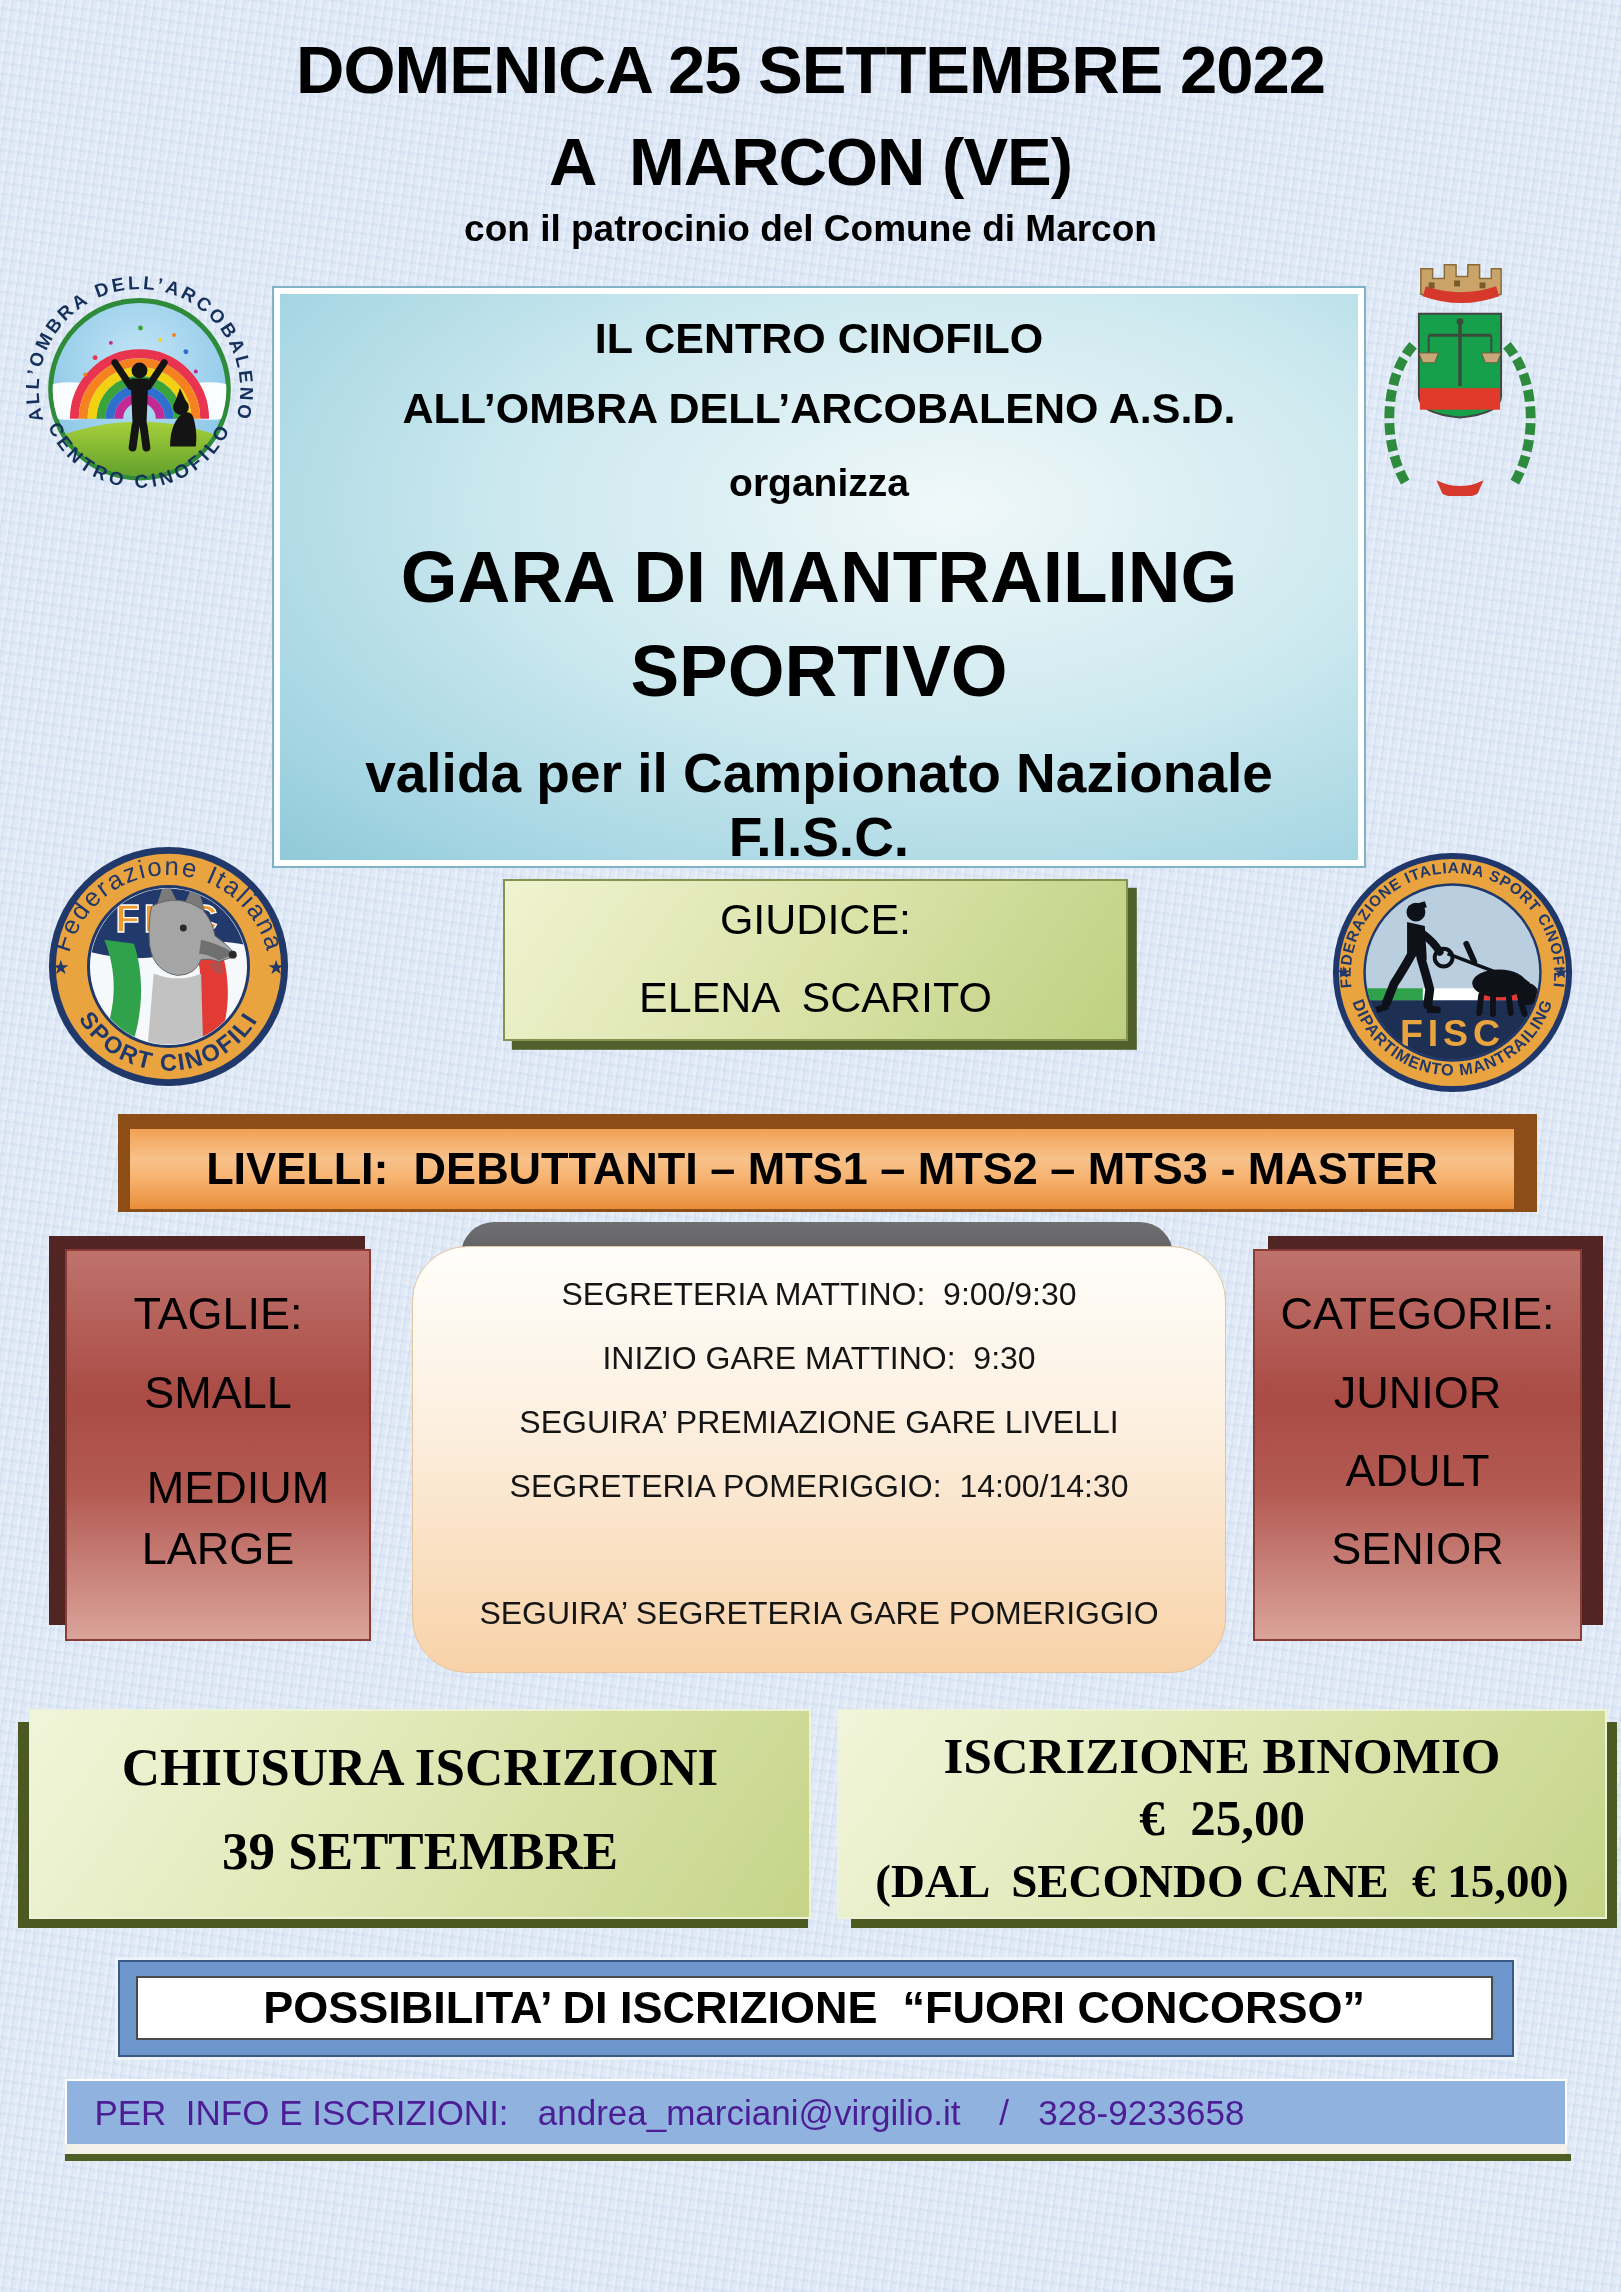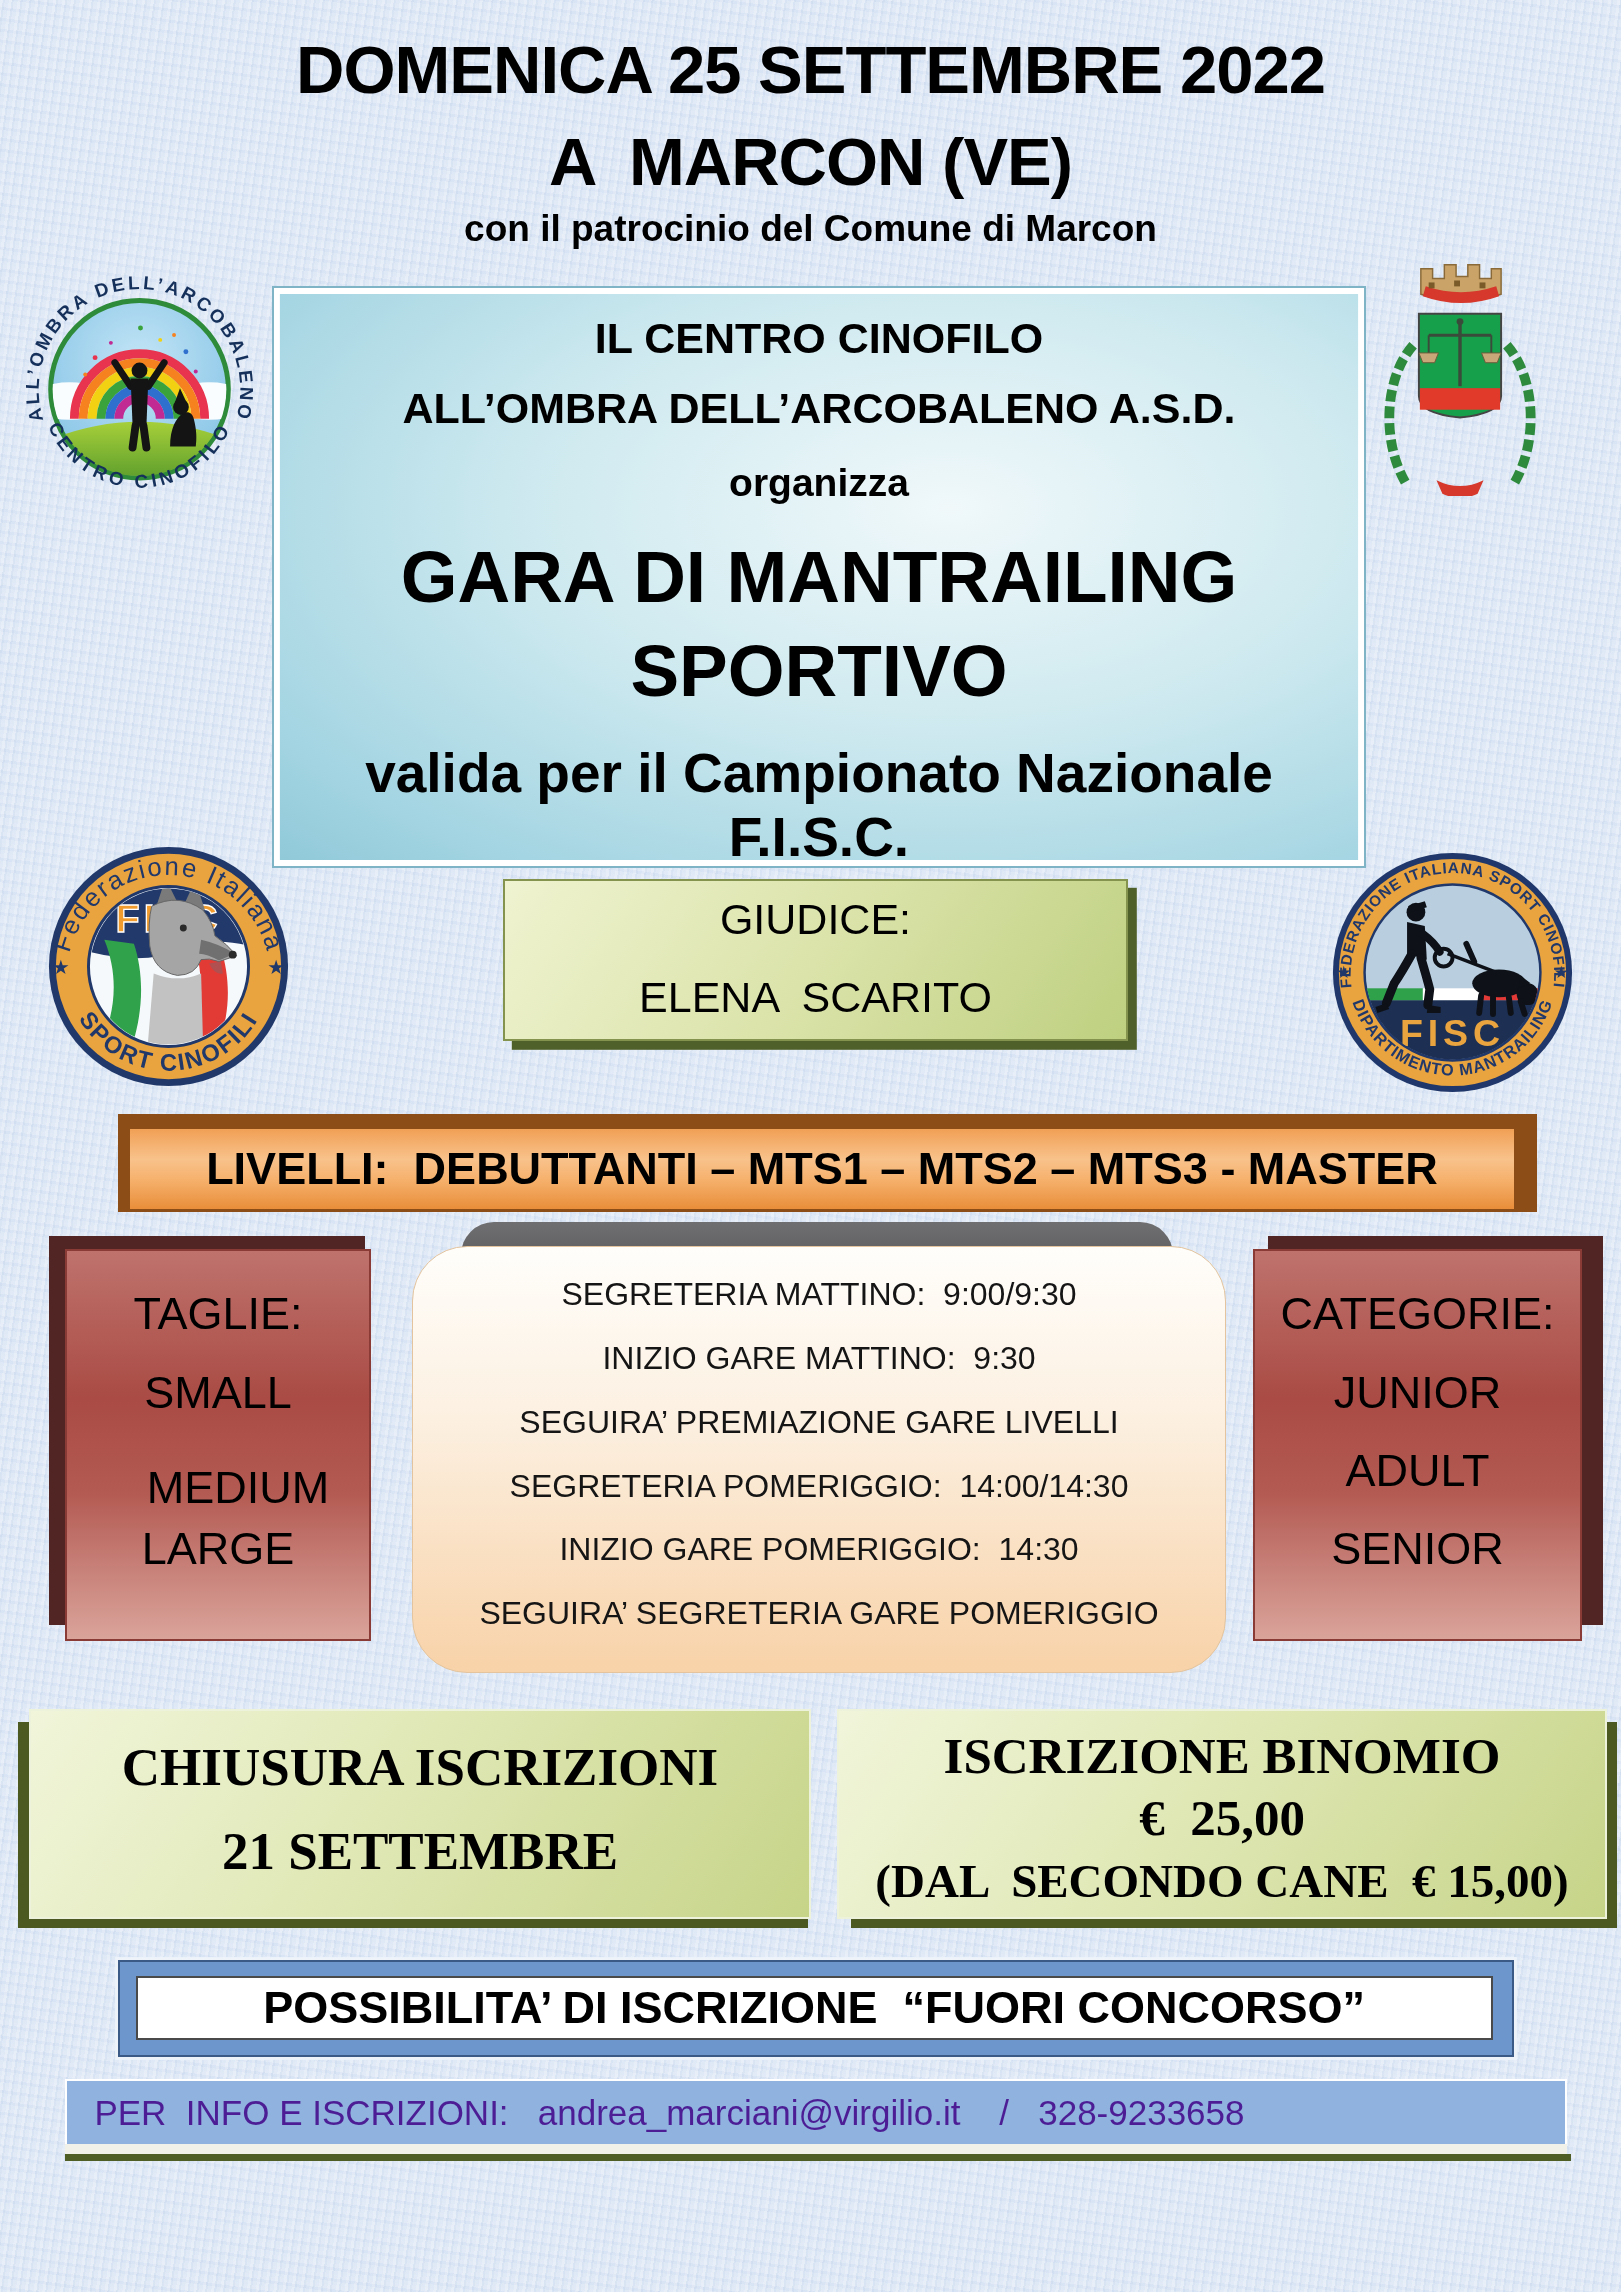--- a/index.html
+++ b/index.html
@@ -279,36 +279,35 @@
     <div style="top:211px;padding-left:40px;">MEDIUM</div>
     <div style="top:272px;">LARGE</div>
   </div>
 
   <div id="schedule-cap" class="abs"></div>
   <div id="schedule-box" class="abs">
     <div class="pre" style="top:29px;">SEGRETERIA MATTINO:  9:00/9:30</div>
     <div class="pre" style="top:93px;">INIZIO GARE MATTINO:  9:30</div>
     <div class="pre" style="top:157px;">SEGUIRA’ PREMIAZIONE GARE LIVELLI</div>
     <div class="pre" style="top:221px;">SEGRETERIA POMERIGGIO:  14:00/14:30</div>
-    <div class="pre" style="top:284px;">INIZIO GARE POMERIGGIO:  14:30</div>
     <div class="pre" style="top:348px;">SEGUIRA’ SEGRETERIA GARE POMERIGGIO</div>
   </div>
 
   <div class="abs red-shadow" style="left:1268px;top:1236px;width:335px;height:389px;"></div>
   <div class="abs red-box" style="left:1253px;top:1249px;width:325px;height:388px;">
     <div style="top:37px;">CATEGORIE:</div>
     <div style="top:116px;">JUNIOR</div>
     <div style="top:194px;">ADULT</div>
     <div style="top:272px;">SENIOR</div>
   </div>
 
   <div class="abs green-shadow" style="left:17.6px;top:1722px;width:790px;height:206px;"></div>
   <div class="abs green-box" style="left:29px;top:1709px;width:778px;height:206px;">
     <div style="top:25.5px;font-size:53px;">CHIUSURA ISCRIZIONI</div>
-    <div style="top:110px;font-size:53px;">21 SETTEMBRE</div>
+    <div style="top:110px;font-size:53px;">39 SETTEMBRE</div>
   </div>
 
   <div class="abs green-shadow" style="left:851px;top:1722px;width:766px;height:206px;"></div>
   <div class="abs green-box" style="left:837px;top:1709px;width:766px;height:206px;">
     <div style="top:15.7px;font-size:51px;">ISCRIZIONE BINOMIO</div>
     <div class="pre" style="top:78px;font-size:51px;font-family:Liberation Serif, serif;">€  25,00</div>
     <div class="pre" style="top:143px;font-size:47px;">(DAL  SECONDO CANE  € 15,00)</div>
   </div>
 
   <div id="fuori-frame" class="abs">

